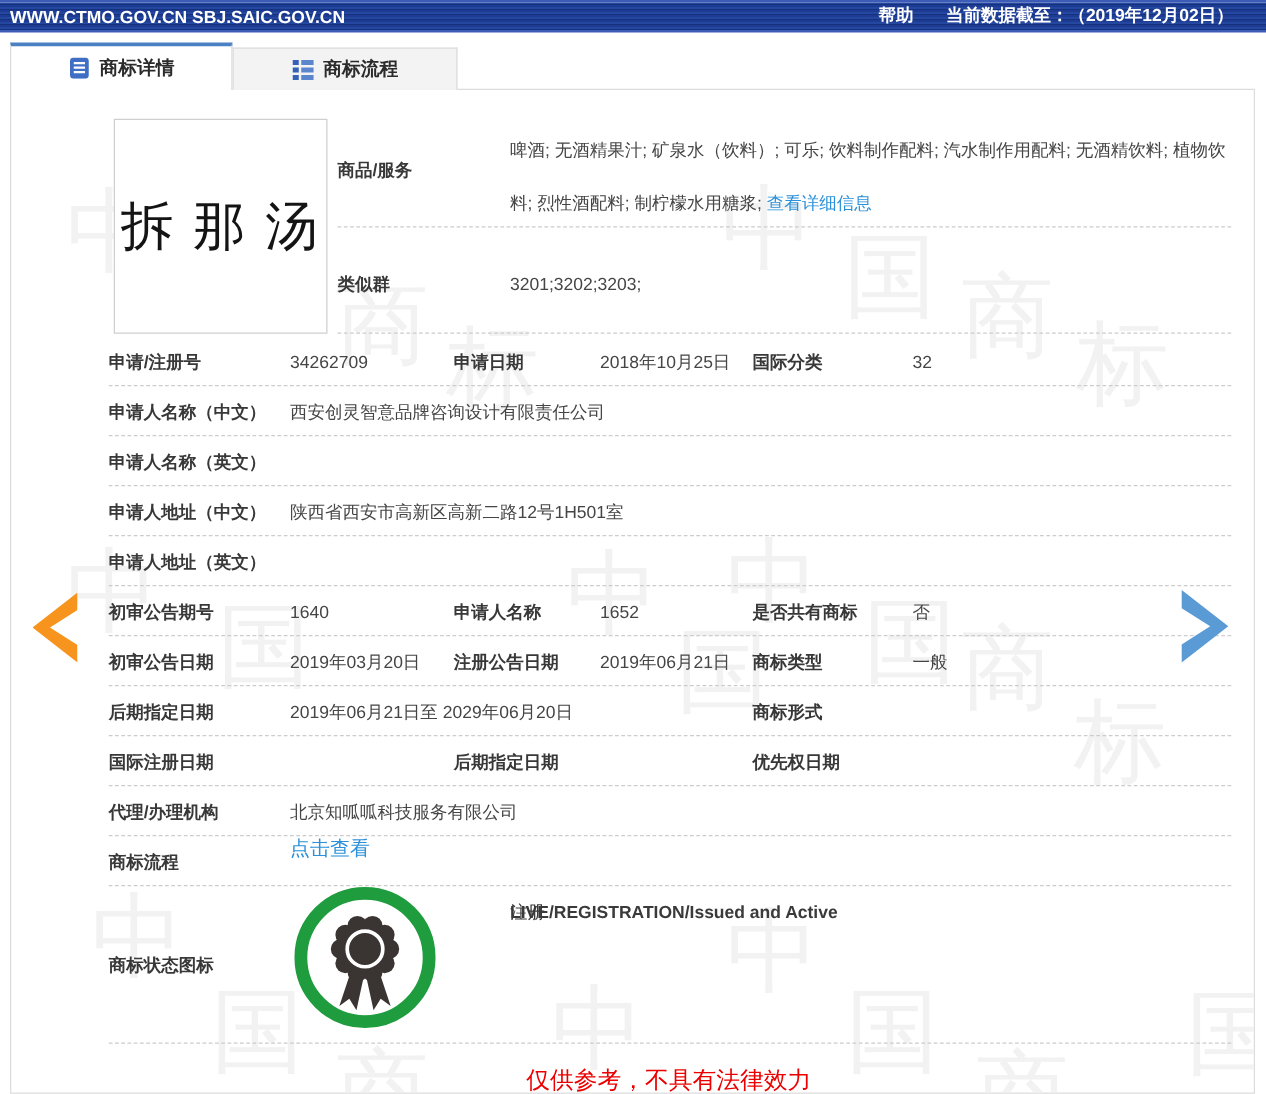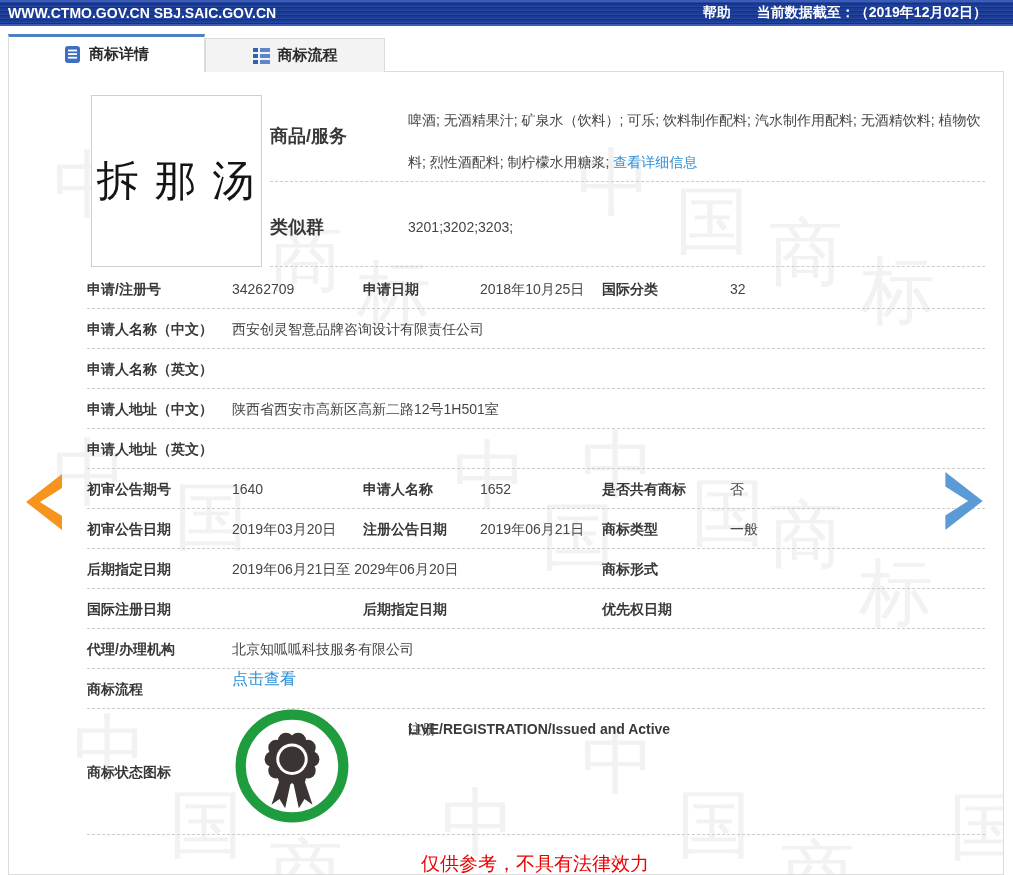--- a/index.html
+++ b/index.html
@@ -21,21 +21,21 @@
     border-top:2px solid var(--c-topbar-line);
     border-bottom:2px solid var(--c-topbar-line);
     display:flex;align-items:center;justify-content:space-between;
     color:#fff;font-size:14px;font-weight:bold;padding:0 10px 0 8px;
   }
   .topbar-right{display:flex;align-items:flex-end;gap:26px;padding-right:16px}
   
   .tabs{position:absolute;left:8px;top:34px;display:flex;z-index:3}
   .tab{display:flex;align-items:center;justify-content:center;gap:8px;
        font-size:15px;font-weight:bold;color:#2b2b2b;cursor:pointer}
-  .tab.active{width:197px;height:38px;background:#fff;
+  .tab.active{width:178px;height:38px;background:#fff;
        border:1px solid var(--c-border);border-bottom:none;
        border-top:3px solid var(--c-accent)}
   .tab.inactive{width:180px;height:34px;margin-top:4px;background:#f3f3f3;
        border:1px solid var(--c-border);border-bottom:none}
   .tab svg{display:block}
   
   .content{position:absolute;left:8px;top:71px;width:996px;height:804px;
        background:#fff;border:1px solid var(--c-border);overflow:hidden}
   .wm{position:absolute;z-index:0;font-size:74px;line-height:74px;
       color:var(--c-wm);pointer-events:none;user-select:none}
@@ -48,21 +48,21 @@
   .frow{position:absolute;left:78px;width:898px;height:40px;
       border-bottom:1px dashed var(--c-dash);z-index:1}
   .frow span{position:absolute;top:0;line-height:40px;font-size:14px;white-space:nowrap}
   .lab{font-weight:bold;color:#383838}
   .val{color:#454545}
   .val.bold{font-weight:normal}
   .l1{left:0}.v1{left:145px}.l2{left:276px}.v2{left:393px}.l3{left:515px}.v3{left:643px}
   
   .grow{position:absolute;left:261px;width:715px;z-index:1;
       border-bottom:1px dashed var(--c-dash)}
-  .grow .lab{position:absolute;left:0;font-size:18px}
+  .grow .lab{position:absolute;left:0;font-size:14px}
   .goods-row{top:20px;height:90px}
   .goods-row .lab{top:34px;line-height:20px}
   .goods-val{position:absolute;left:138px;top:7px;width:578px;
       font-size:14px;line-height:42px;color:#454545}
   .similar-row{top:110px;height:85px}
   .similar-row .lab{top:25px;line-height:40px}
   .similar-row .val{position:absolute;left:138px;top:25px;line-height:40px;font-size:14px}
   a.plainlink{color:var(--c-link);text-decoration:none;cursor:pointer}
   
   .status-row{height:126px}

